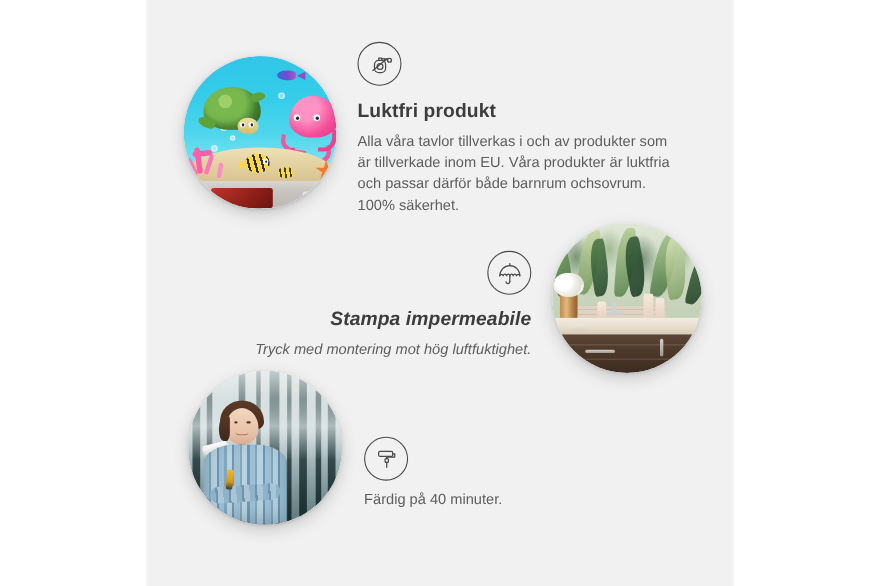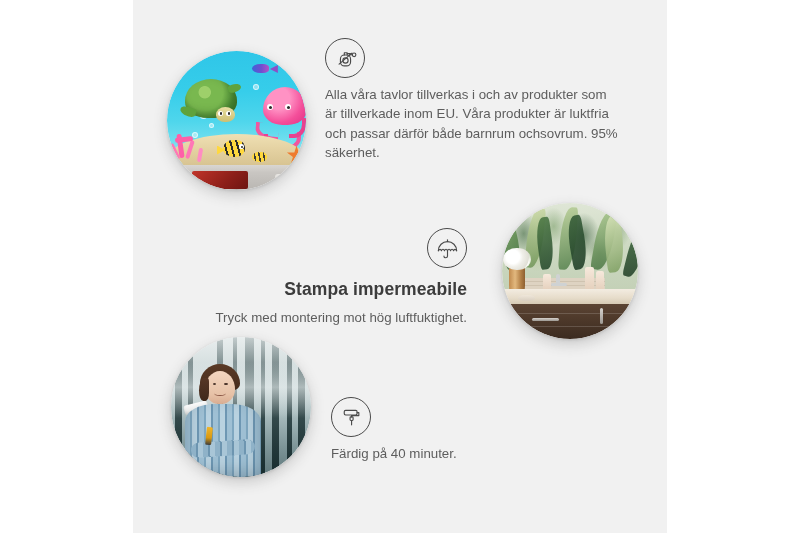--- a/index.html
+++ b/index.html
@@ -396,24 +396,25 @@
         <svg width="27" height="27" viewBox="0 0 32 32" fill="none" stroke="#4a4a4a" stroke-width="1.35" stroke-linecap="round" stroke-linejoin="round">
           <path d="M10 16.5c0-2.6 2.1-4.7 4.7-4.7h2.6c2.6 0 4.7 2.1 4.7 4.7v3.6c0 2.6-2.1 4.7-4.7 4.7h-2.6c-2.6 0-4.7-2.1-4.7-4.7z"></path>
           <path d="M14.6 11.8V9.2h3.4v2.6"></path>
           <path d="M18 10.2h3.1v2.1"></path>
           <path d="M21.1 10.2c1.7 0 2.9.9 2.9 2.2"></path>
           <circle cx="26.2" cy="11.6" r="2.1"></circle>
           <circle cx="16" cy="18.4" r="3.1"></circle>
           <path d="M8.4 22.6 23.6 9.6"></path>
         </svg>
       </div>
-      <p class="feature-body" style="margin-top:7px; width:296px;">Alla våra tavlor tillverkas i och av produkter som är tillverkade inom EU. Våra produkter är luktfria och passar därför både barnrum ochsovrum. 95% säkerhet.</p>
-    </div>
-
-    <div class="feature" style="left:44px; top:228px; width:290px; text-align:right;">
+      <h3 class="feature-title" style="margin-top:12px;">Luktfri produkt</h3>
+      <p class="feature-body" style="margin-top:7px; width:296px;">Alla våra tavlor tillverkas i och av produkter som är tillverkade inom EU. Våra produkter är luktfria och passar därför både barnrum ochsovrum. 100% säkerhet.</p>
+    </div>
+
+    <div class="feature" style="left:60px; top:228px; width:290px; text-align:right;font-style:italic;">
       <div class="icon-circle" style="margin-left:auto;">
         <svg width="27" height="27" viewBox="0 0 32 32" fill="none" stroke="#4a4a4a" stroke-width="1.35" stroke-linecap="round" stroke-linejoin="round">
           <path d="M5.2 18.6c0-6 4.8-10.8 10.8-10.8s10.8 4.8 10.8 10.8"></path>
           <path d="M5.2 18.6c1.2-2 2.9-2 3.6 0 .9-2.2 2.8-2.2 3.6 0 .9-2.2 2.8-2.2 3.6 0 .9-2.2 2.8-2.2 3.6 0 .9-2.2 2.6-2.2 3.6 0 .8-2 2.4-2 3.6 0"></path>
           <path d="M16 18.6v6.2"></path>
           <path d="M16 24.8c0 1.3-1 2.2-2.2 2.2-1.1 0-2-.8-2-1.9"></path>
           <path d="M16 7.8V5.6"></path>
         </svg>
       </div>
       <h3 class="feature-title" style="margin-top:11px;">Stampa impermeabile</h3>

